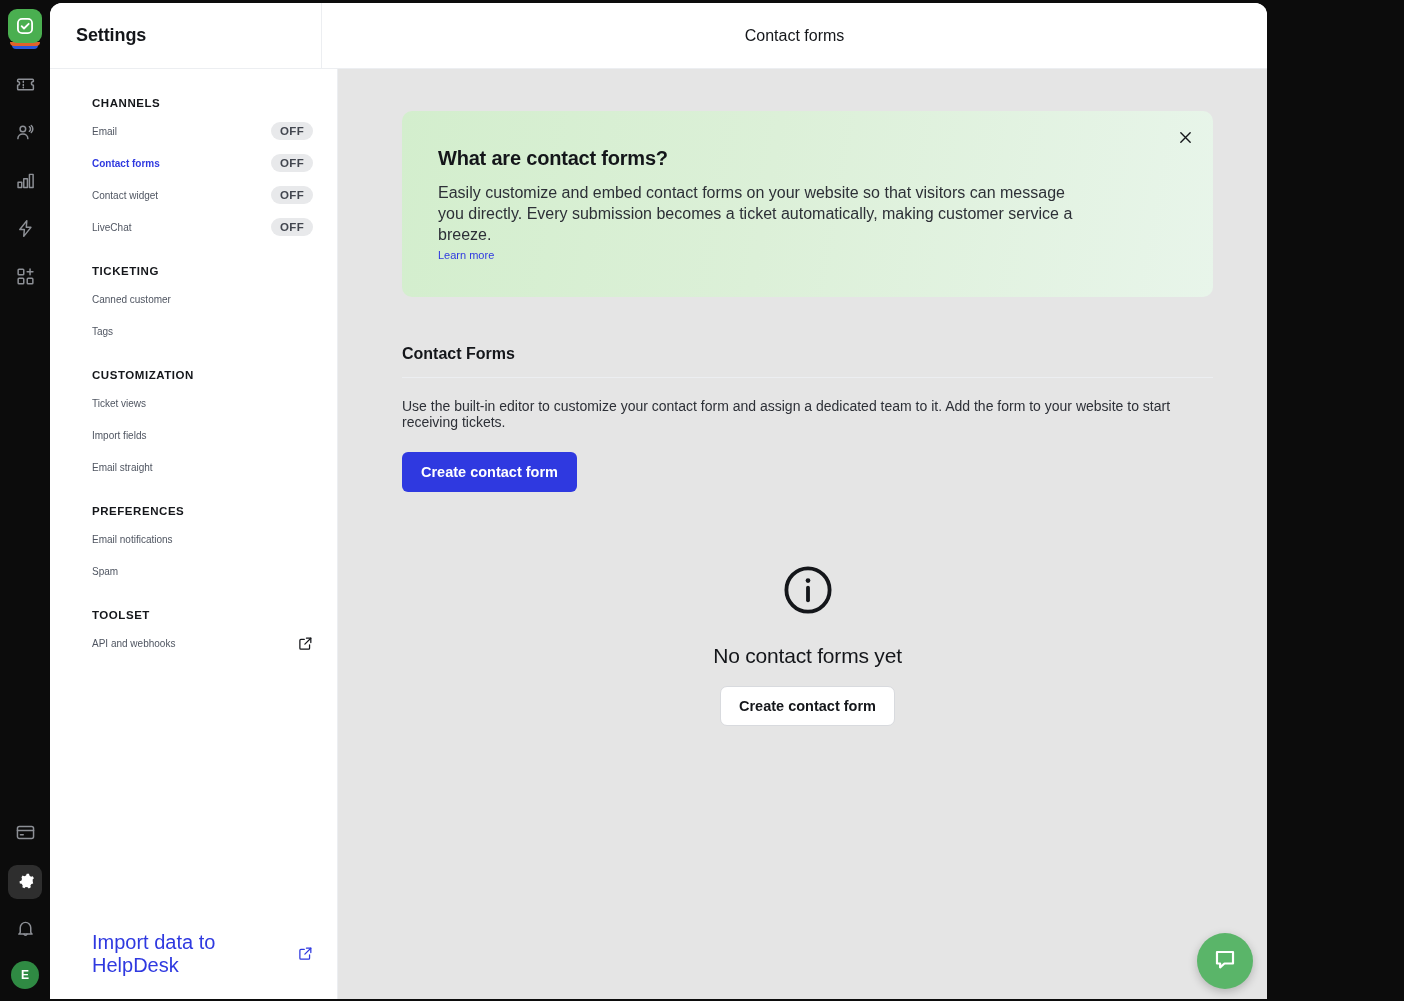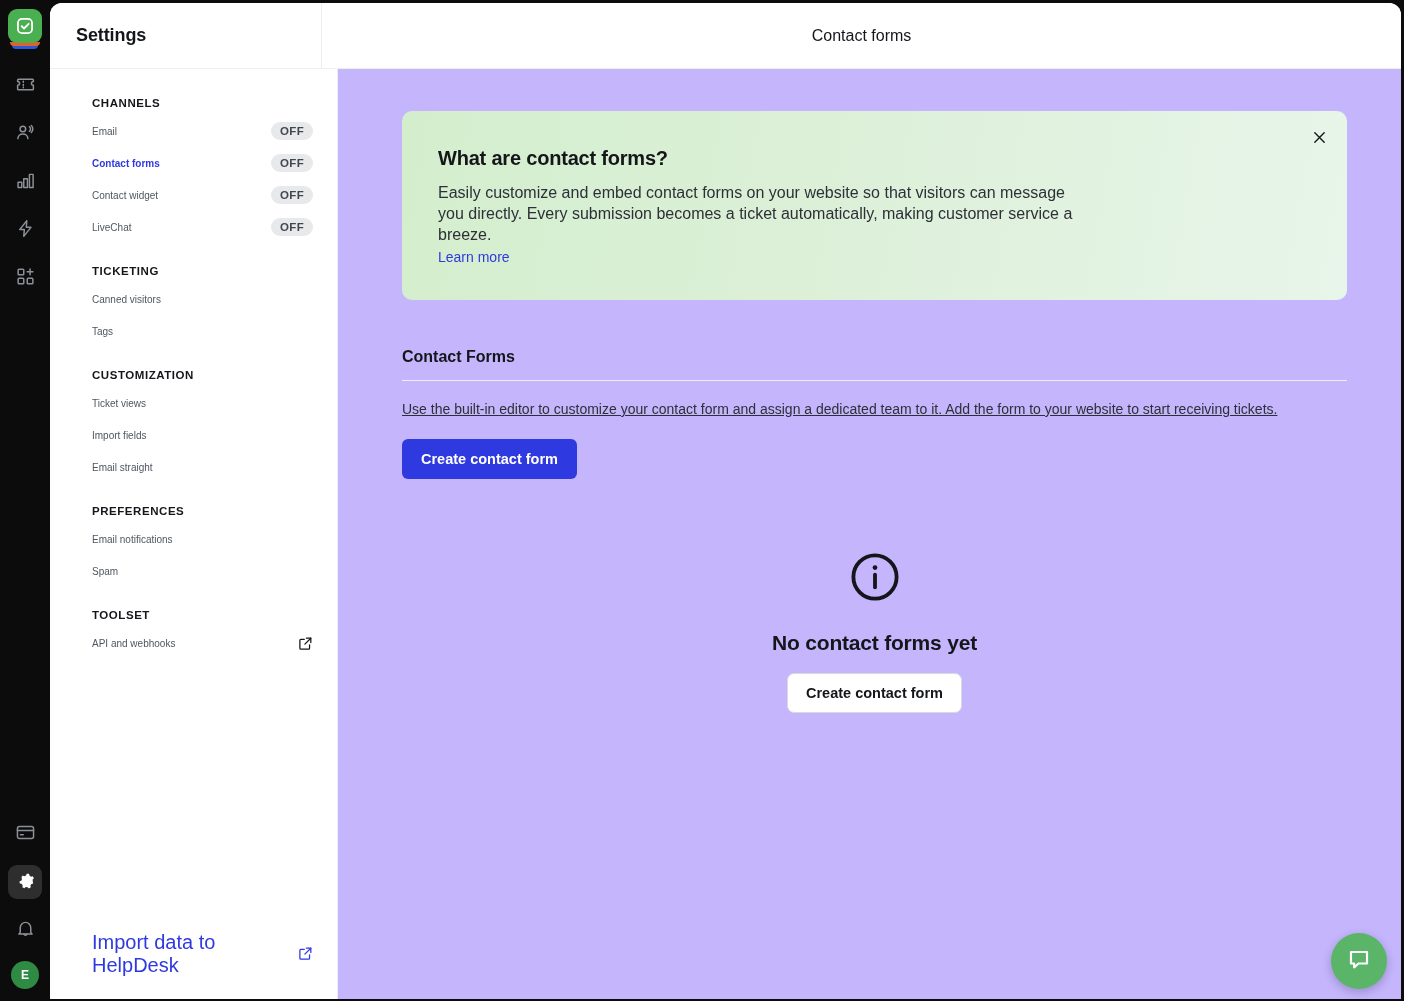--- a/index.html
+++ b/index.html
@@ -38,21 +38,21 @@
   .rail-spacer { flex: 1; }
   .rail-bottom { display: flex; flex-direction: column; align-items: center; gap: 14px; padding-bottom: 12px; }
   .avatar {
     width: 28px; height: 28px; border-radius: 50%; background: #2f8a43;
     color: #fff; font-size: 12px; font-weight: 600;
     display: flex; align-items: center; justify-content: center;
   }
 
   
   .window {
-    position: absolute; left: 50px; top: 3px; width: 1351px; height: 996px;
+    position: absolute; left: 50px; top: 3px; width: 1217px; height: 996px;
     background: #fff; border-radius: 12px 12px 0 0; overflow: hidden;
     display: flex; flex-direction: column;
   }
   .topbar {
     height: 66px; flex: 0 0 66px; display: flex; align-items: stretch;
     border-bottom: 1px solid #eceef1; background: #fff;
   }
   .topbar-left {
     width: 272px; flex: 0 0 272px; display: flex; align-items: center;
     padding-left: 26px; border-right: 1px solid #eceef1;
@@ -86,50 +86,50 @@
     background: #e8e9eb; border-radius: 9px; padding: 3px 9px; letter-spacing: 0.3px;
   }
   .sb-item .ext { display: flex; align-items: center; }
   .sb-footer { padding: 0 0 22px 0; }
   .sb-footer a {
     display: inline-flex; align-items: center; gap: 7px;
     font-size: 20px; color: #2f39e0; text-decoration: none; cursor: pointer;
   }
 
   
-  .main { flex: 1; background: #c4b5fd; overflow: hidden; position: relative; }
+  .main { flex: 1; background: #e5e5e5; overflow: hidden; position: relative; }
   .main-inner { padding: 42px 54px 0 64px; }
 
   .banner {
     position: relative; border-radius: 10px; min-height: 155px;
     background: linear-gradient(100deg, #d3eecd 0%, #dcf0d8 45%, #e8f5ea 100%);
     padding: 36px 44px 34px 36px;
   }
   .banner h2 { font-size: 20px; font-weight: 700; color: #14161a; margin-bottom: 12px; letter-spacing: -0.2px; }
   .banner p { font-size: 16px; line-height: 21px; color: #2d3037; max-width: 640px; }
-  .banner .learn { display: inline-block; margin-top: 4px; font-size: 14px; color: #2f39e0; text-decoration: none; cursor: pointer; }
+  .banner .learn { display: inline-block; margin-top: 4px; font-size: 11px; color: #2f39e0; text-decoration: none; cursor: pointer; }
   .banner-close {
     position: absolute; top: 12px; right: 14px; width: 28px; height: 28px;
     display: flex; align-items: center; justify-content: center;
     cursor: pointer; border: none; background: transparent;
   }
 
   .section { margin-top: 48px; }
   .section h3 { font-size: 16px; font-weight: 700; color: #14161a; padding-bottom: 14px; border-bottom: 1px solid #eceef1; }
-  .section .desc { font-size: 14px; color: #2d3037; margin-top: 20px; text-decoration: underline; }
+  .section .desc { font-size: 14px; color: #2d3037; margin-top: 20px; }
   .btn-primary {
     margin-top: 22px; display: inline-block;
     background: #2f39e0; color: #fff; border: none; border-radius: 6px;
     font-family: "Liberation Sans", sans-serif;
     font-size: 14.5px; font-weight: 700; padding: 12px 19px; cursor: pointer;
   }
 
   .empty { margin-top: 70px; display: flex; flex-direction: column; align-items: center; }
   .empty-icon { width: 56px; height: 56px; display: flex; align-items: center; justify-content: center; }
-  .empty h4 { margin-top: 26px; font-size: 21px; font-weight: 700; color: #14161a; letter-spacing: -0.2px; }
+  .empty h4 { margin-top: 26px; font-size: 21px; font-weight: 400; color: #14161a; letter-spacing: -0.2px; }
   .empty .sub { margin-top: 14px; font-size: 14.5px; line-height: 21px; color: #3a3f49; text-align: center; }
   .btn-secondary {
     margin-top: 18px; background: #fff; color: #14161a;
     border: 1px solid #d8dade; border-radius: 7px;
     font-family: "Liberation Sans", sans-serif;
     font-size: 14.5px; font-weight: 700; padding: 11px 18px; cursor: pointer;
   }
 
   
   .chat-launcher {
@@ -270,21 +270,21 @@
             </div>
             <div class="sb-item">
               <span class="lbl">LiveChat</span>
               <span class="pill">OFF</span>
             </div>
           </div>
 
           <div class="sb-group">
             <div class="sb-group-label">TICKETING</div>
             <div class="sb-item">
-              <span class="lbl">Canned visitors</span>
+              <span class="lbl">Canned customer</span>
             </div>
             <div class="sb-item">
               <span class="lbl">Tags</span>
             </div>
           </div>
 
           <div class="sb-group">
             <div class="sb-group-label">CUSTOMIZATION</div>
             <div class="sb-item">
               <span class="lbl">Ticket views</span>

